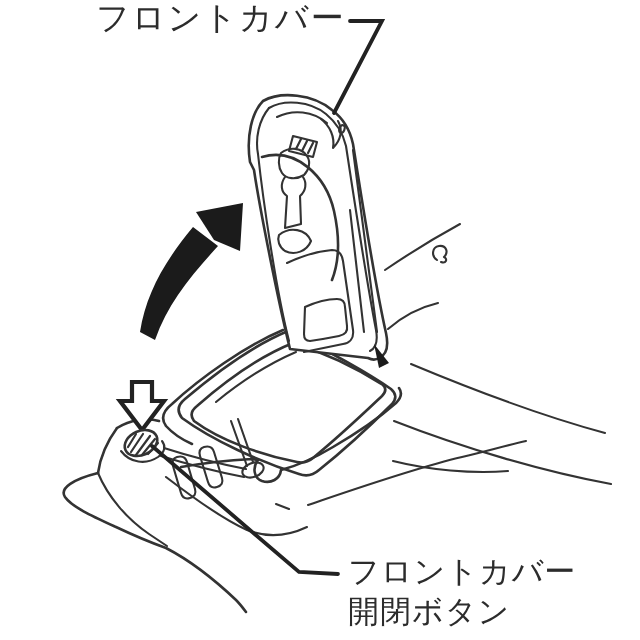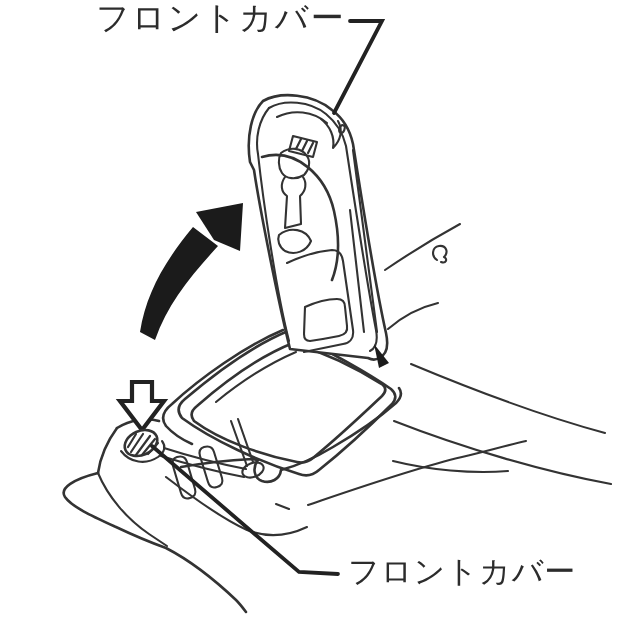--- a/index.html
+++ b/index.html
@@ -136,15 +136,16 @@
     </g>
 
     <path class="leader" d="M 350,21 L 382,21 L 334,113"></path>
     <path class="leader" d="M 152,446 L 299,572 L 338,574"></path>
   </svg>
 
   <div class="label label-top">フロントカバー</div>
 
   <div class="label label-bottom">
     <div>フロントカバー</div>
+    <div>開閉ボタン</div>
   </div>
 
 </div>
 
 </body></html>

